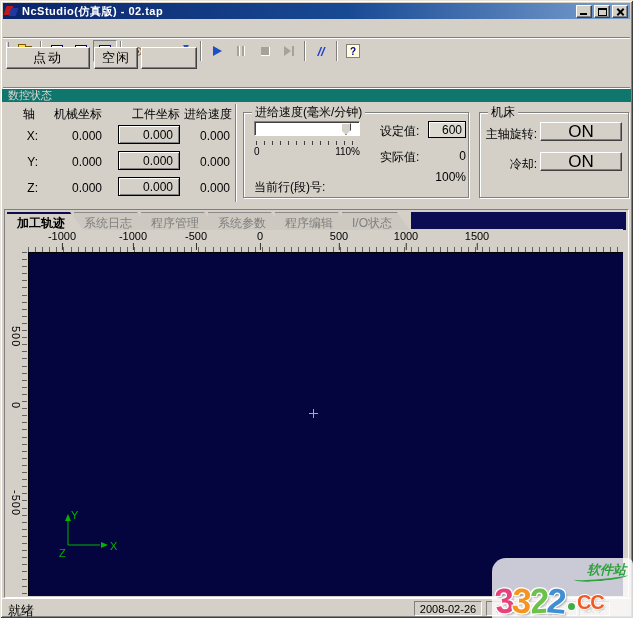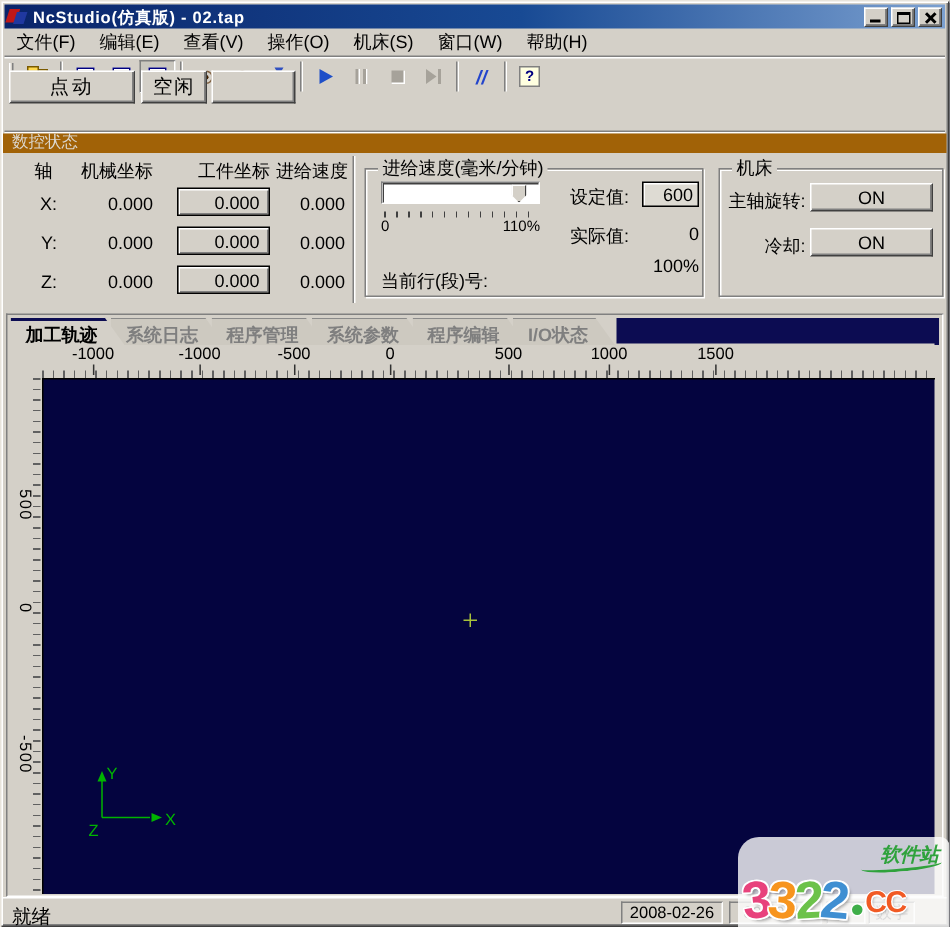--- a/index.html
+++ b/index.html
@@ -57,41 +57,41 @@
   .i-step .t{width:0;height:0;border-left:7px solid #a6a29a;border-top:5px solid transparent;border-bottom:5px solid transparent;}
   .i-step .b{width:2px;height:10px;background:#a6a29a;}
   .i-sim{color:#2244cc;font-weight:bold;font-style:italic;font-size:13px;line-height:1;}
   .i-help{width:14px;height:14px;background:#ffffe0;border:1px solid #808080;color:#000080;font-weight:bold;font-size:10px;display:flex;align-items:center;justify-content:center;}
   
   .mode-row{position:absolute;left:3px;top:47px;width:627px;height:24px;}
   .mode-btn{position:absolute;left:3px;top:0;width:84px;height:22px;font-size:13px;display:flex;align-items:center;justify-content:center;letter-spacing:2px;}
   .state-box{position:absolute;left:91px;top:0;width:44px;height:22px;font-size:13px;display:flex;align-items:center;justify-content:center;letter-spacing:1px;}
   .blank-box{position:absolute;left:138px;top:0;width:56px;height:22px;}
   
-  .pane-header{position:absolute;left:2px;top:89px;width:629px;height:13px;background:#a16207;color:#dbd7cf;font-size:11px;line-height:13px;padding-left:6px;}
+  .pane-header{position:absolute;left:2px;top:89px;width:629px;height:13px;background:#0f766e;color:#dbd7cf;font-size:11px;line-height:13px;padding-left:6px;}
   
   .status-area{position:absolute;left:2px;top:102px;width:629px;height:106px;}
   .c-h{position:absolute;font-size:12px;}
   .c-val{position:absolute;font-size:12px;text-align:right;}
   .work-box{position:absolute;width:62px;height:19px;border:1px solid #000;box-shadow:inset 1px 1px 0 #fff, inset -1px -1px 0 #808080;background:#d4d0c8;font-size:12px;text-align:right;padding:2px 6px 0 0;}
   .vdiv{position:absolute;left:233px;top:2px;height:98px;width:2px;border-left:1px solid #808080;border-right:1px solid #fff;}
   .group{position:absolute;border:1px solid #808080;box-shadow:inset 1px 1px 0 #fff, 1px 1px 0 #fff;}
   .legend{position:absolute;top:-8px;left:8px;background:#d4d0c8;padding:0 3px;font-size:12px;line-height:14px;}
   .track{position:absolute;left:10px;top:8px;width:106px;height:15px;background:#fff;border:1px solid;border-color:#808080 #fff #fff #808080;box-shadow:inset 1px 1px 0 #404040;}
   .thumb{position:absolute;left:86px;top:1px;width:10px;height:12px;background:#d4d0c8;border:1px solid;border-color:#fff #404040 #404040 #fff;clip-path:polygon(0 0,100% 0,100% 58%,50% 100%,0 58%);}
   .ticks{position:absolute;left:12px;top:28px;width:102px;height:4px;background:repeating-linear-gradient(to right,#404040 0 1px,transparent 1px 8px);}
   .f-lbl{position:absolute;font-size:12px;}
   .f-sm{position:absolute;font-size:10px;}
   .set-box{position:absolute;left:184px;top:8px;width:38px;height:17px;background:#dedbd3;border:1px solid #000;box-shadow:inset 1px 1px 0 #fff;font-size:12px;text-align:right;padding:1px 3px 0 0;}
-  .on-btn{position:absolute;left:60px;width:82px;height:19px;font-size:12px;display:flex;align-items:center;justify-content:center;}
+  .on-btn{position:absolute;left:60px;width:82px;height:19px;font-size:17px;display:flex;align-items:center;justify-content:center;}
   .m-lbl{position:absolute;left:0;width:57px;text-align:right;font-size:12px;}
   
   .main-pane{position:absolute;left:4px;top:209px;width:625px;height:389px;background:#d4d0c8;border:1px solid;border-color:#808080 #fff #fff #808080;}
   .tabstrip{position:absolute;left:2px;top:1px;width:619px;height:19px;display:flex;align-items:flex-end;}
-  .tab{height:18px;padding:3px 18px 0 10px;clip-path:polygon(0 0,calc(100% - 13px) 0,100% 100%,0 100%);margin-right:-9px;font-size:12px;white-space:nowrap;position:relative;font-weight:bold;}
+  .tab{height:18px;padding:3px 18px 0 10px;clip-path:polygon(0 0,calc(100% - 13px) 0,100% 100%,0 100%);margin-right:-9px;font-size:12px;white-space:nowrap;position:relative;}
   .tab.active{font-weight:bold;background:linear-gradient(#0c0c52 0 2px,#d4d0c8 2px);z-index:5;}
   .tab.inactive{color:#7f7f7f;background:linear-gradient(#8a8a8a 0 1px,#cdc9c0 1px);z-index:1;}
   .tab-fill{flex:1;height:18px;background:#0c0c52;margin-left:10px;z-index:0;}
   
   .hruler{position:absolute;left:28px;top:229px;width:595px;height:23px;background:#d4d0c8;overflow:hidden;}
   .hlab{position:absolute;top:1px;transform:translateX(-50%);font-size:11px;display:flex;flex-direction:column;align-items:center;}
   .hlab .mt{width:1px;height:7px;background:#303030;margin-top:1px;}
   .hticks{position:absolute;bottom:0;left:0;right:0;height:5px;background:repeating-linear-gradient(to right,#606060 0 1px,transparent 1px 7.1px);}
   .vruler{position:absolute;left:8px;top:252px;width:20px;height:344px;background:#d4d0c8;overflow:hidden;}
   .vticks{position:absolute;right:1px;top:0;bottom:0;width:5px;background:repeating-linear-gradient(to bottom,#606060 0 1px,transparent 1px 7.1px);}
@@ -135,29 +135,20 @@
       </div>
     <div class="winbtn raised">
         <i class="g-max"></i>
       </div>
     <div class="winbtn raised">
         <i class="g-x1"></i>
         <i class="g-x2"></i>
       </div>
   </div>
 
-  <div class="menubar">
-    <span class="menu-item">文件(F)</span>
-    <span class="menu-item">编辑(E)</span>
-    <span class="menu-item">查看(V)</span>
-    <span class="menu-item">操作(O)</span>
-    <span class="menu-item">机床(S)</span>
-    <span class="menu-item">窗口(W)</span>
-    <span class="menu-item">帮助(H)</span>
-  </div>
   <div class="hsep" style="top:37px"></div>
 
   <div class="toolbar">
     <div class="grip"></div>
     <button class="tbtn">
         <span class="i-folder"></span>
       </button>
     <div class="tsep"></div>
     <button class="tbtn">
         <span class="i-doc">

